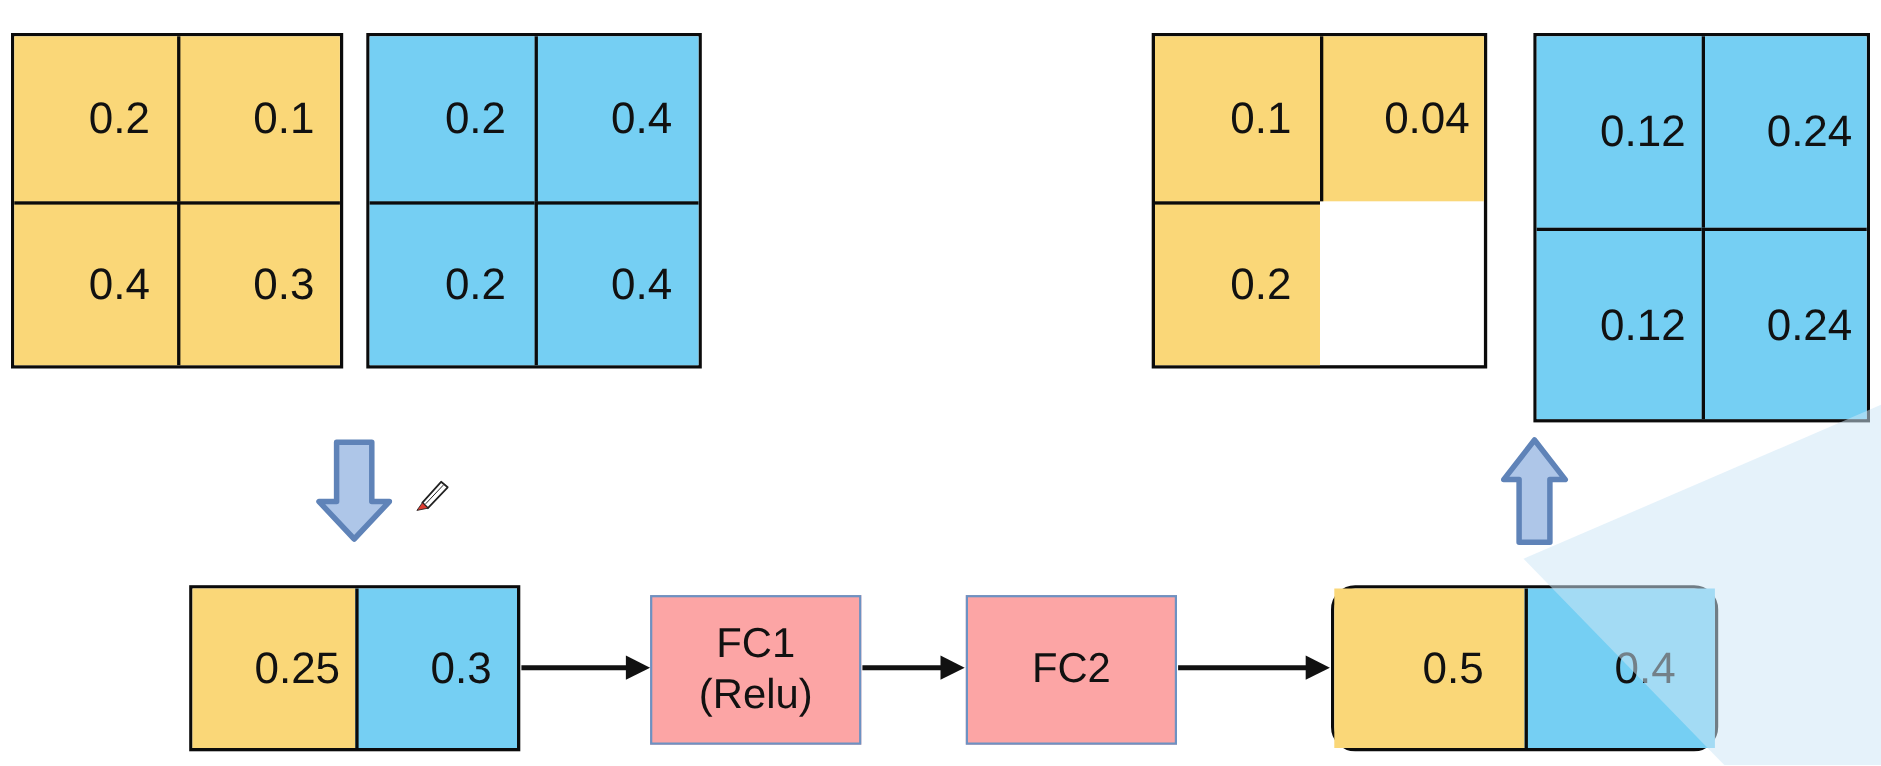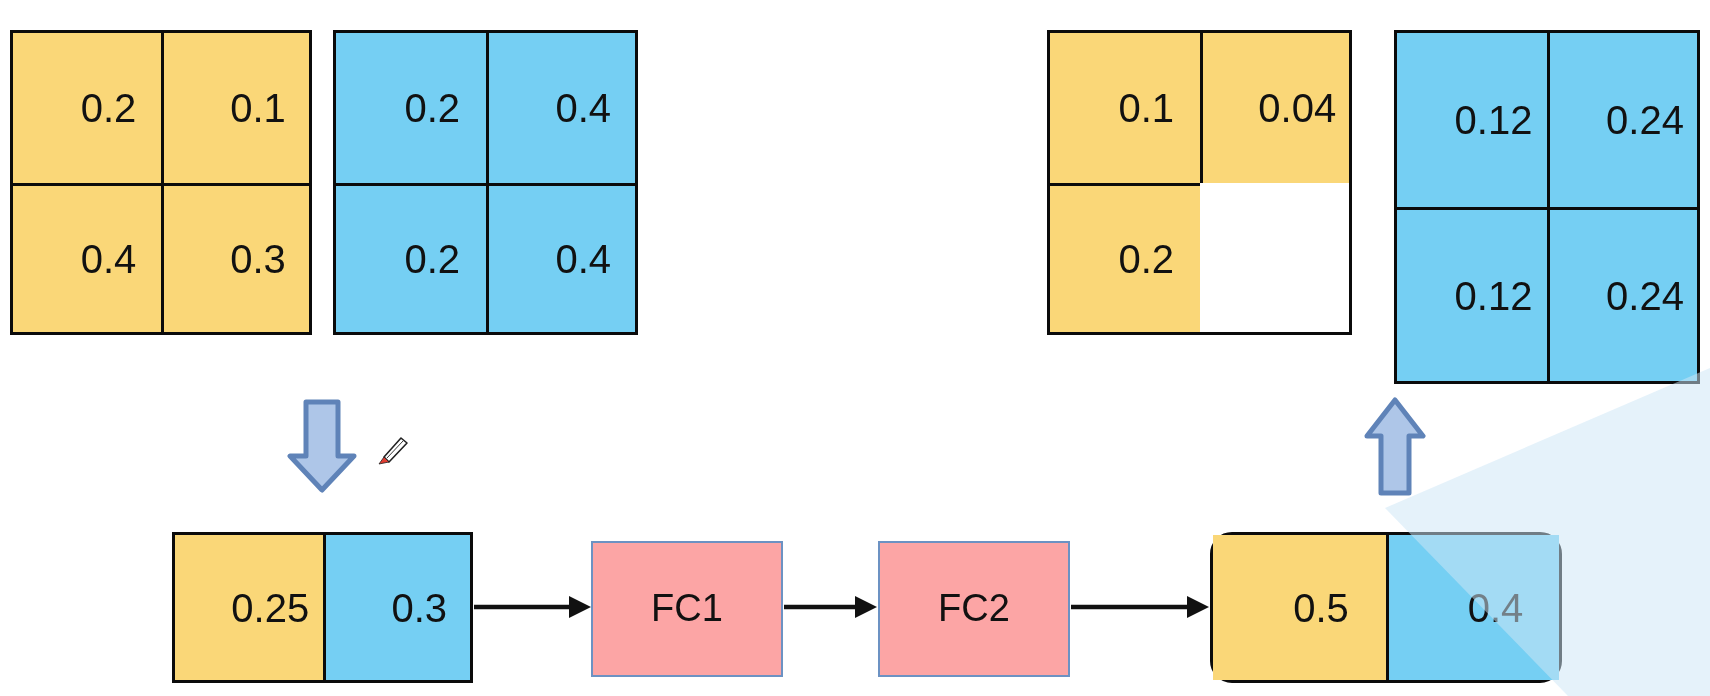--- a/index.html
+++ b/index.html
@@ -120,20 +120,21 @@
     <div class="cell cell-blue">0.3</div>
   </div>
 
   <div class="grid grid-1x2" id="grid-scaled">
     <div class="cell cell-yellow">0.5</div>
     <div class="cell cell-blue">0.4</div>
   </div>
 
   <div class="fc-box" id="fc1">
     <span>FC1</span>
+    <span>(Relu)</span>
   </div>
   <div class="fc-box" id="fc2">
     <span>FC2</span>
   </div>
 
 
   <svg id="block-arrow-down" class="abs-svg" width="70" height="94" viewBox="0 0 70 94">
     <polygon class="block-arrow" points="19,3 51,3 51,57 67,57 35,91 3,57 19,57"></polygon>
   </svg>
 

